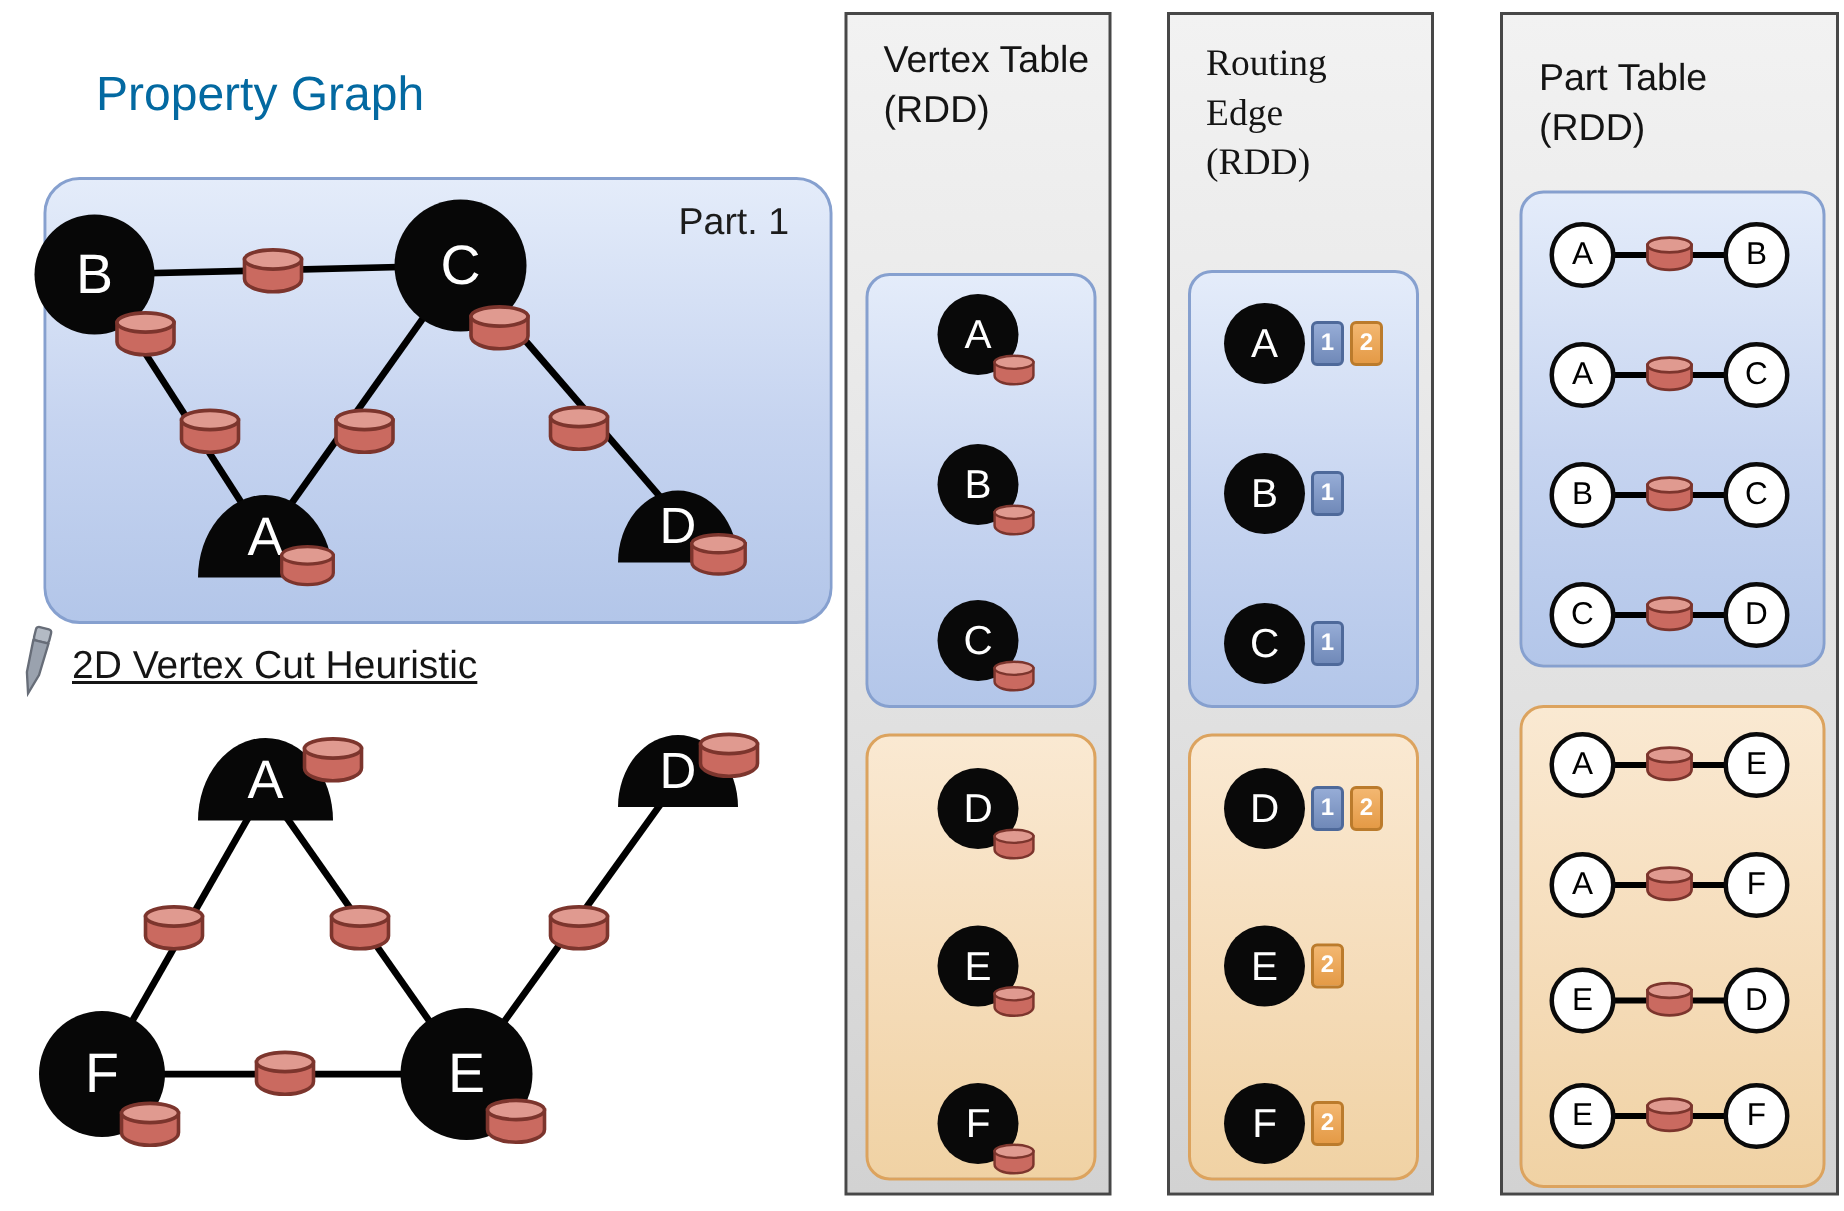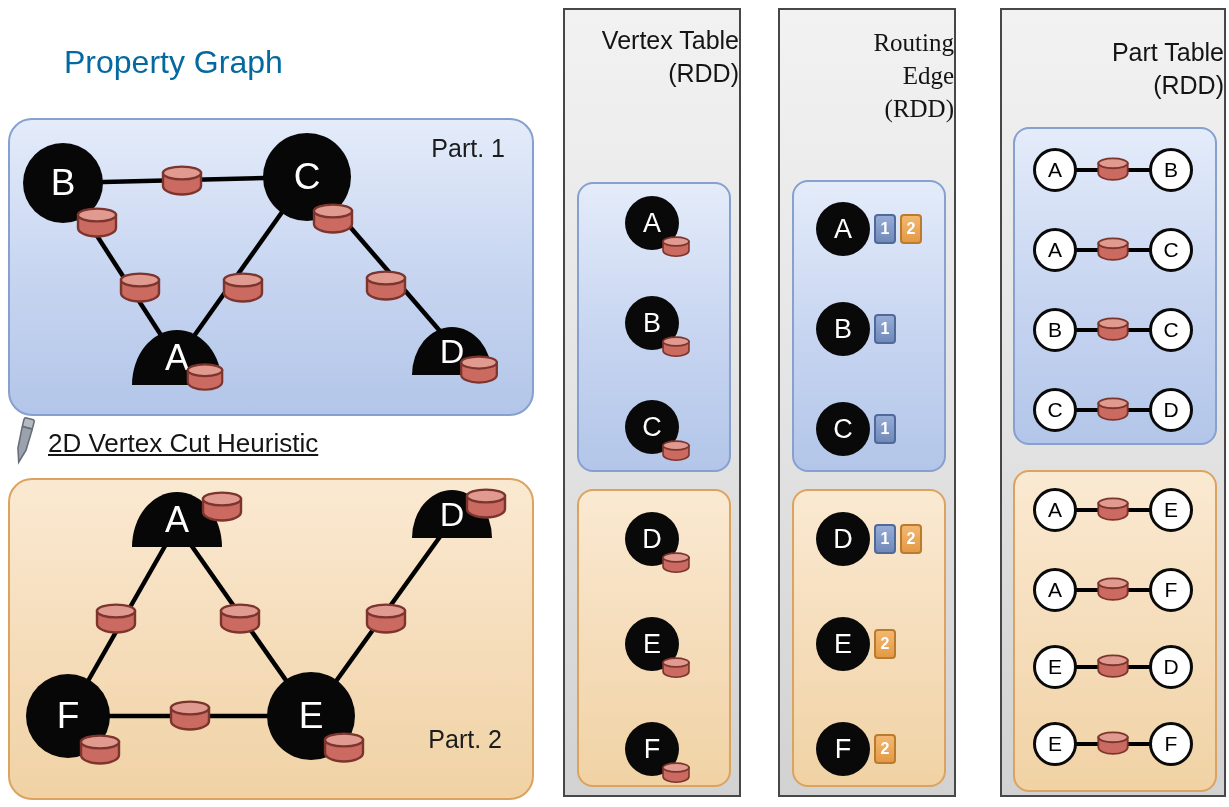--- a/index.html
+++ b/index.html
@@ -3,37 +3,37 @@
 <meta charset="utf-8">
 <style>
   html,body{margin:0;padding:0;background:#fff;}
   .stage{position:relative;width:1229px;height:807px;background:#fff;overflow:hidden;
          font-family:"Liberation Sans",sans-serif;color:#111;}
   .abs{position:absolute;}
 
   
   .pg-title{position:absolute;left:64px;top:44px;font-size:32px;color:#0369a1;}
   .cut-label{position:absolute;font-size:26px;color:#151515;}
-  .part{position:absolute;border-radius:24px;border:2px solid;}
+  .part{position:absolute;border-radius:24px;border:2px solid;margin-left:21px;}
   .part.blue,.inner.blue{background:linear-gradient(180deg,#e4ecfa 0%,#c6d4f0 55%,#b3c6e9 100%);border-color:#86a0cf;}
   .part.orange,.inner.orange{background:linear-gradient(180deg,#fae9d2 0%,#f5dcb9 55%,#f0d2a4 100%);border-color:#dca35e;}
   .part-label{position:absolute;font-size:25px;color:#1c1c1c;}
 
   .edges{position:absolute;left:0;top:0;pointer-events:none;}
 
   .vnode{position:absolute;background:#070707;color:#fff;display:flex;align-items:center;justify-content:center;}
   .circle{border-radius:50%;}
   .dome{border-radius:50% 50% 0 0 / 100% 100% 0 0;}
 
   .cyl{position:absolute;}
 
   
   .col{position:absolute;top:8px;height:789px;background:linear-gradient(180deg,#f2f2f2 0%,#e2e2e2 55%,#d2d2d2 100%);
        border:2px solid #474747;box-sizing:border-box;}
-  .col-title{position:absolute;left:0;width:100%;text-align:right;font-size:25px;line-height:33px;color:#141414;}
+  .col-title{position:absolute;left:0;width:100%;text-align:left;font-size:25px;line-height:33px;color:#141414;padding-left:24px;}
   .inner{position:absolute;border-radius:16px;border:2px solid;box-sizing:border-box;}
 
   .vt-item{position:absolute;width:80px;height:76px;}
   .vt-circle{position:absolute;left:0;top:0;width:54px;height:54px;border-radius:50%;background:#090909;color:#fff;
              font-size:27px;display:flex;align-items:center;justify-content:center;}
 
   .rt-row{position:absolute;width:112px;height:56px;}
   .chip{position:absolute;width:22px;height:30px;border-radius:4px;color:#fff;font-size:16px;font-weight:bold;
         display:flex;align-items:center;justify-content:center;border:2px solid;box-sizing:border-box;}
   .chip.blue{background:linear-gradient(180deg,#96acd6,#7089b8);border-color:#4e699a;}
@@ -61,23 +61,20 @@
       </g>
     </symbol>
   </svg>
 
   <div class="pg-title">Property Graph</div>
 
   <div class="part blue" style="left:8px;top:118px;width:522px;height:294px;">
     <span class="part-label" style="right:27px;top:14px;">Part. 1</span>
   </div>
 
-  <div class="part orange" style="left:8px;top:478px;width:522px;height:318px;">
-    <span class="part-label" style="right:30px;bottom:44px;">Part. 2</span>
-  </div>
 
   <svg class="edges" width="1229" height="807">
     <g stroke="#000" stroke-width="4.5">
       <line x1="63" y1="183" x2="307" y2="177"></line>
       <line x1="63" y1="183" x2="177" y2="360"></line>
       <line x1="307" y1="177" x2="177" y2="360"></line>
       <line x1="307" y1="177" x2="452" y2="345"></line>
       <line x1="177" y1="525" x2="68" y2="716"></line>
       <line x1="177" y1="525" x2="311" y2="716"></line>
       <line x1="452" y1="520" x2="311" y2="716"></line>

